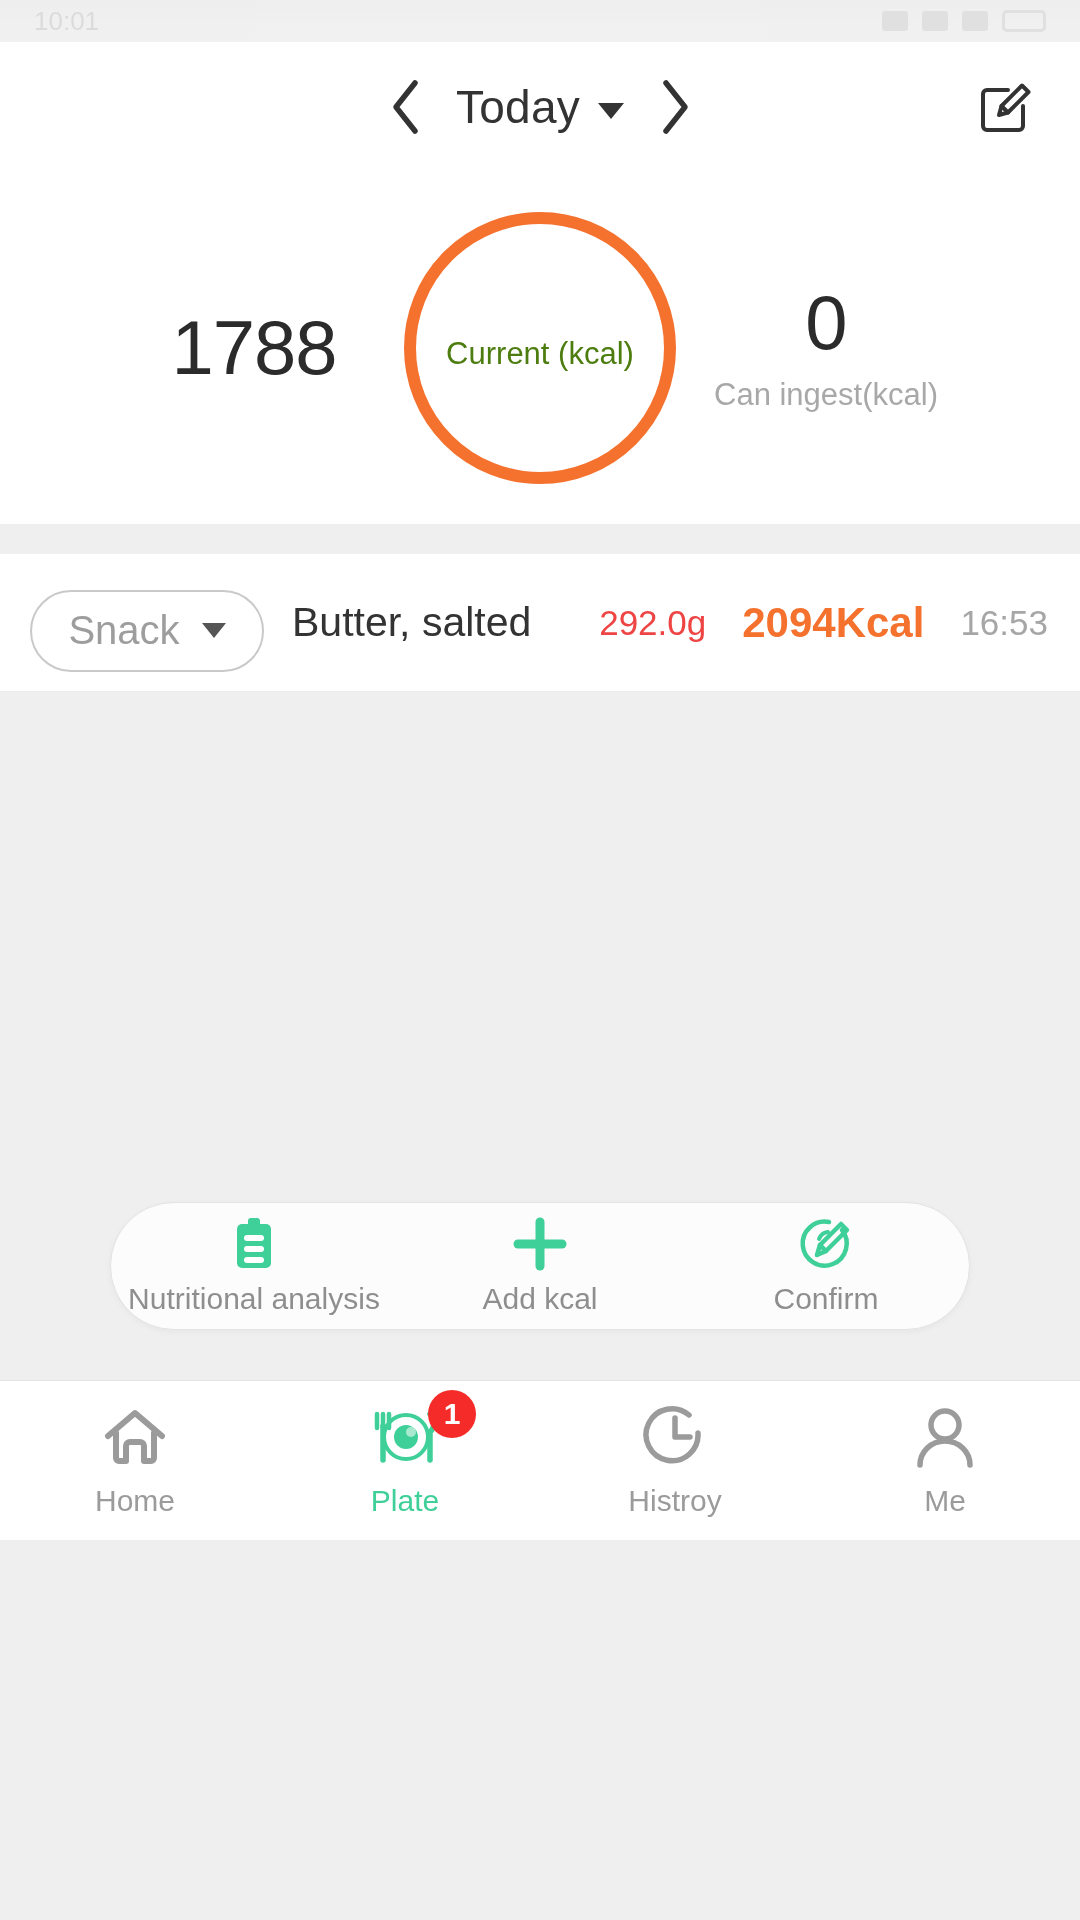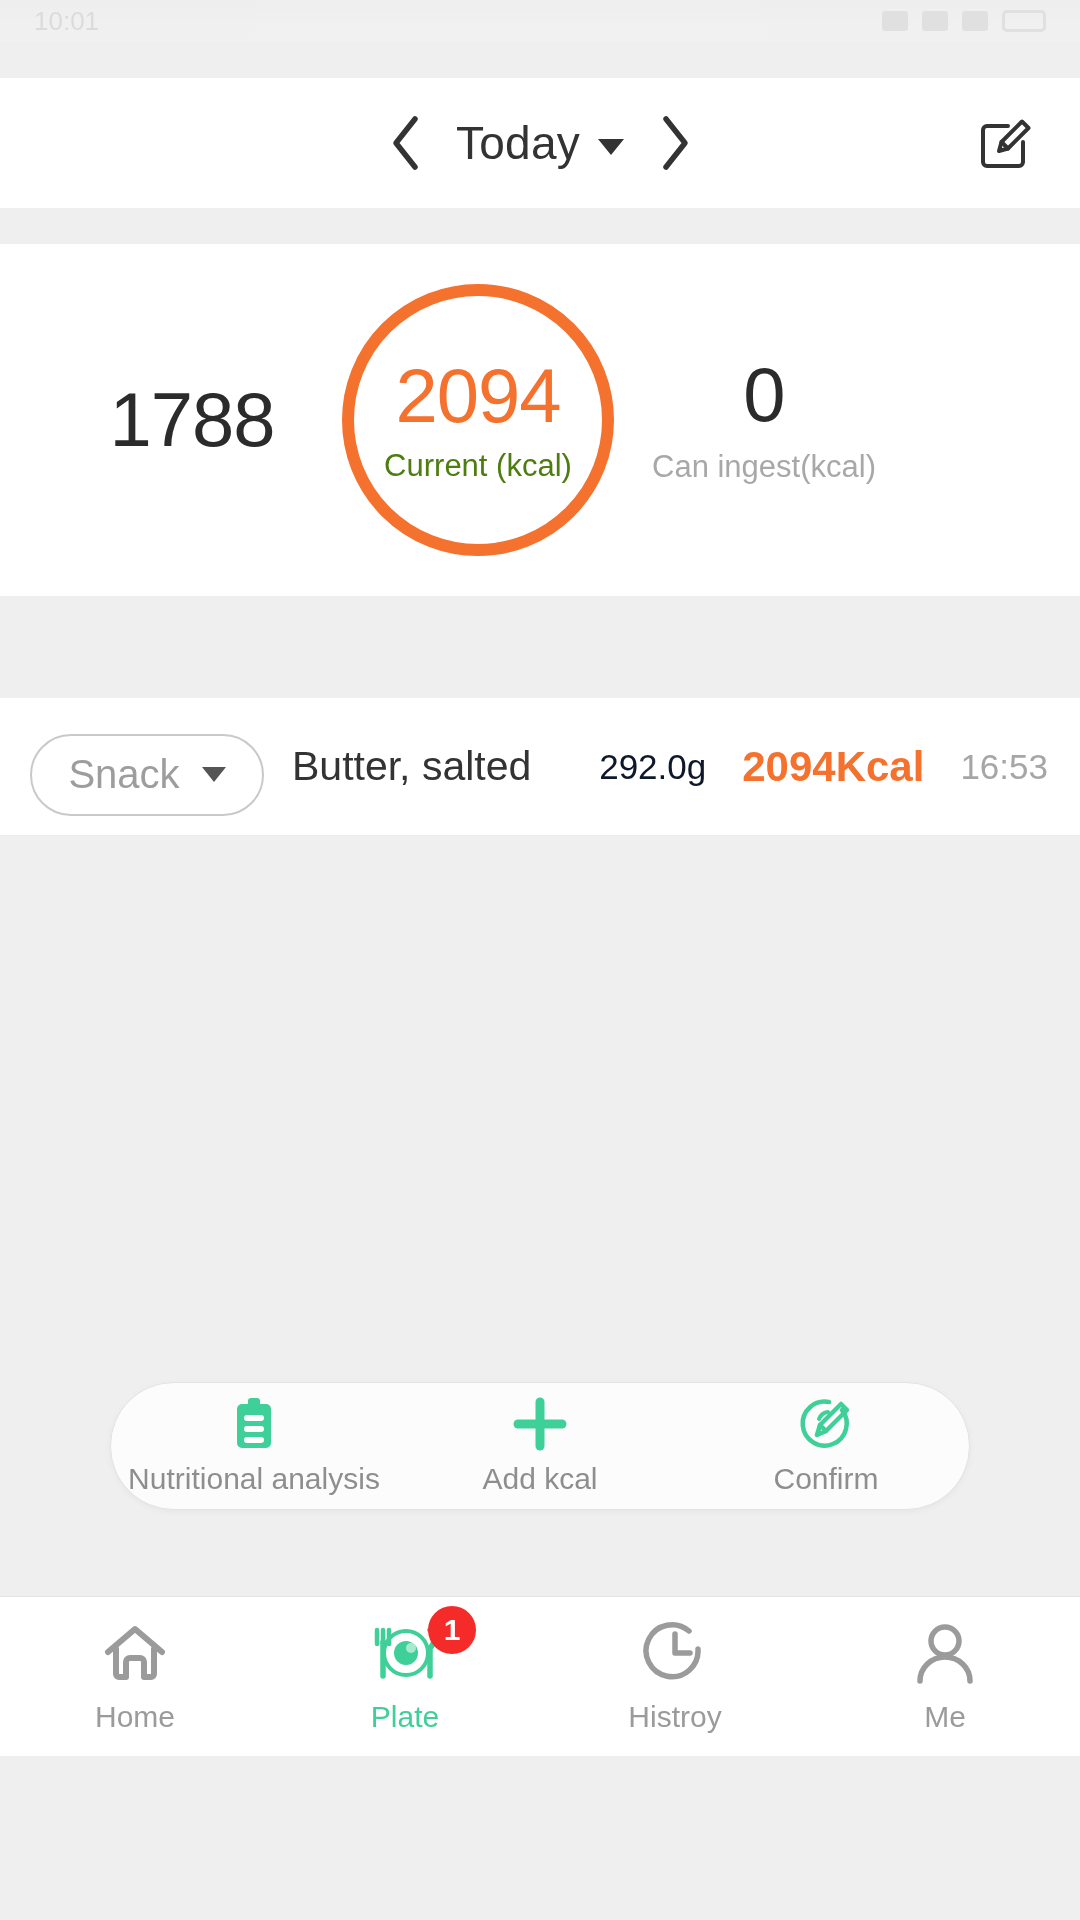--- a/index.html
+++ b/index.html
@@ -6,25 +6,24 @@
 
   html, body {
     width:1080px; height:1920px;
     font-family:"Liberation Sans", sans-serif;
     background:#efefef;
     overflow:hidden;
   }
 
   #app {
     position:relative;
-    width:1080px; height:1756px;
+    width:1080px; height:1540px;
     background:#efefef;
     display:flex;
     flex-direction:column;
-    gap:36px;
   }
 
   
   .statusbar {
     height:42px;
     background:linear-gradient(#e8e8e8 0%, #fbfbfb 55%, #ffffff 100%);
     display:flex; align-items:center;
     justify-content:space-between;
     padding:0 34px;
     flex:none;
@@ -71,21 +70,21 @@
     width:60px; height:60px;
     display:flex; align-items:center; justify-content:center;
     cursor:pointer;
   }
 
   
   .summary {
     background:#fff;
     flex:none;
     height:352px;
-    display:flex; align-items:center; justify-content:flex-start;
+    display:flex; align-items:center; justify-content:center;
     padding:0 42px;
     position:relative;
   }
   .stat { width:300px; text-align:center; }
   .stat-value {
     font-size:76px; color:#2b2b2b; font-weight:400;
     line-height:1.05; letter-spacing:-1px;
   }
   .stat-label {
     font-size:31px; color:#a8a8a8; margin-top:14px; font-weight:400;
@@ -130,21 +129,21 @@
     border-left:12px solid transparent;
     border-right:12px solid transparent;
     border-top:15px solid #555;
   }
   .food-name {
     font-size:41px; color:#333;
     margin-left:28px;
     flex:1;
     white-space:nowrap; overflow:hidden;
   }
-  .food-weight { font-size:35px; color:#0f172a; margin-right:36px; white-space:nowrap; }
+  .food-weight { font-size:35px; color:#ef4444; margin-right:36px; white-space:nowrap; }
   .food-kcal { font-size:42px; color:#f4712e; font-weight:bold; margin-right:36px; white-space:nowrap; }
   .food-time { font-size:35px; color:#a6a6a6; white-space:nowrap; }
 
   
   .spacer { flex:1; background:#efefef; position:relative; }
 
   
   .action-bar {
     position:absolute;
     left:110px; right:110px;
@@ -235,21 +234,20 @@
         <path d="M24.5 28 L31 34.5" stroke="#333" stroke-width="4" stroke-linecap="round"></path>
       </svg>
     </div>
   </div>
 
   <div class="summary">
     <div class="stat">
       <div class="stat-value">1788</div>
     </div>
     <div class="ring">
-      <div class="stat-value">2094</div>
       <div class="stat-label">Current (kcal)</div>
     </div>
     <div class="stat">
       <div class="stat-value">0</div>
       <div class="stat-label">Can ingest(kcal)</div>
     </div>
   </div>
 
   <div class="band"></div>
 

